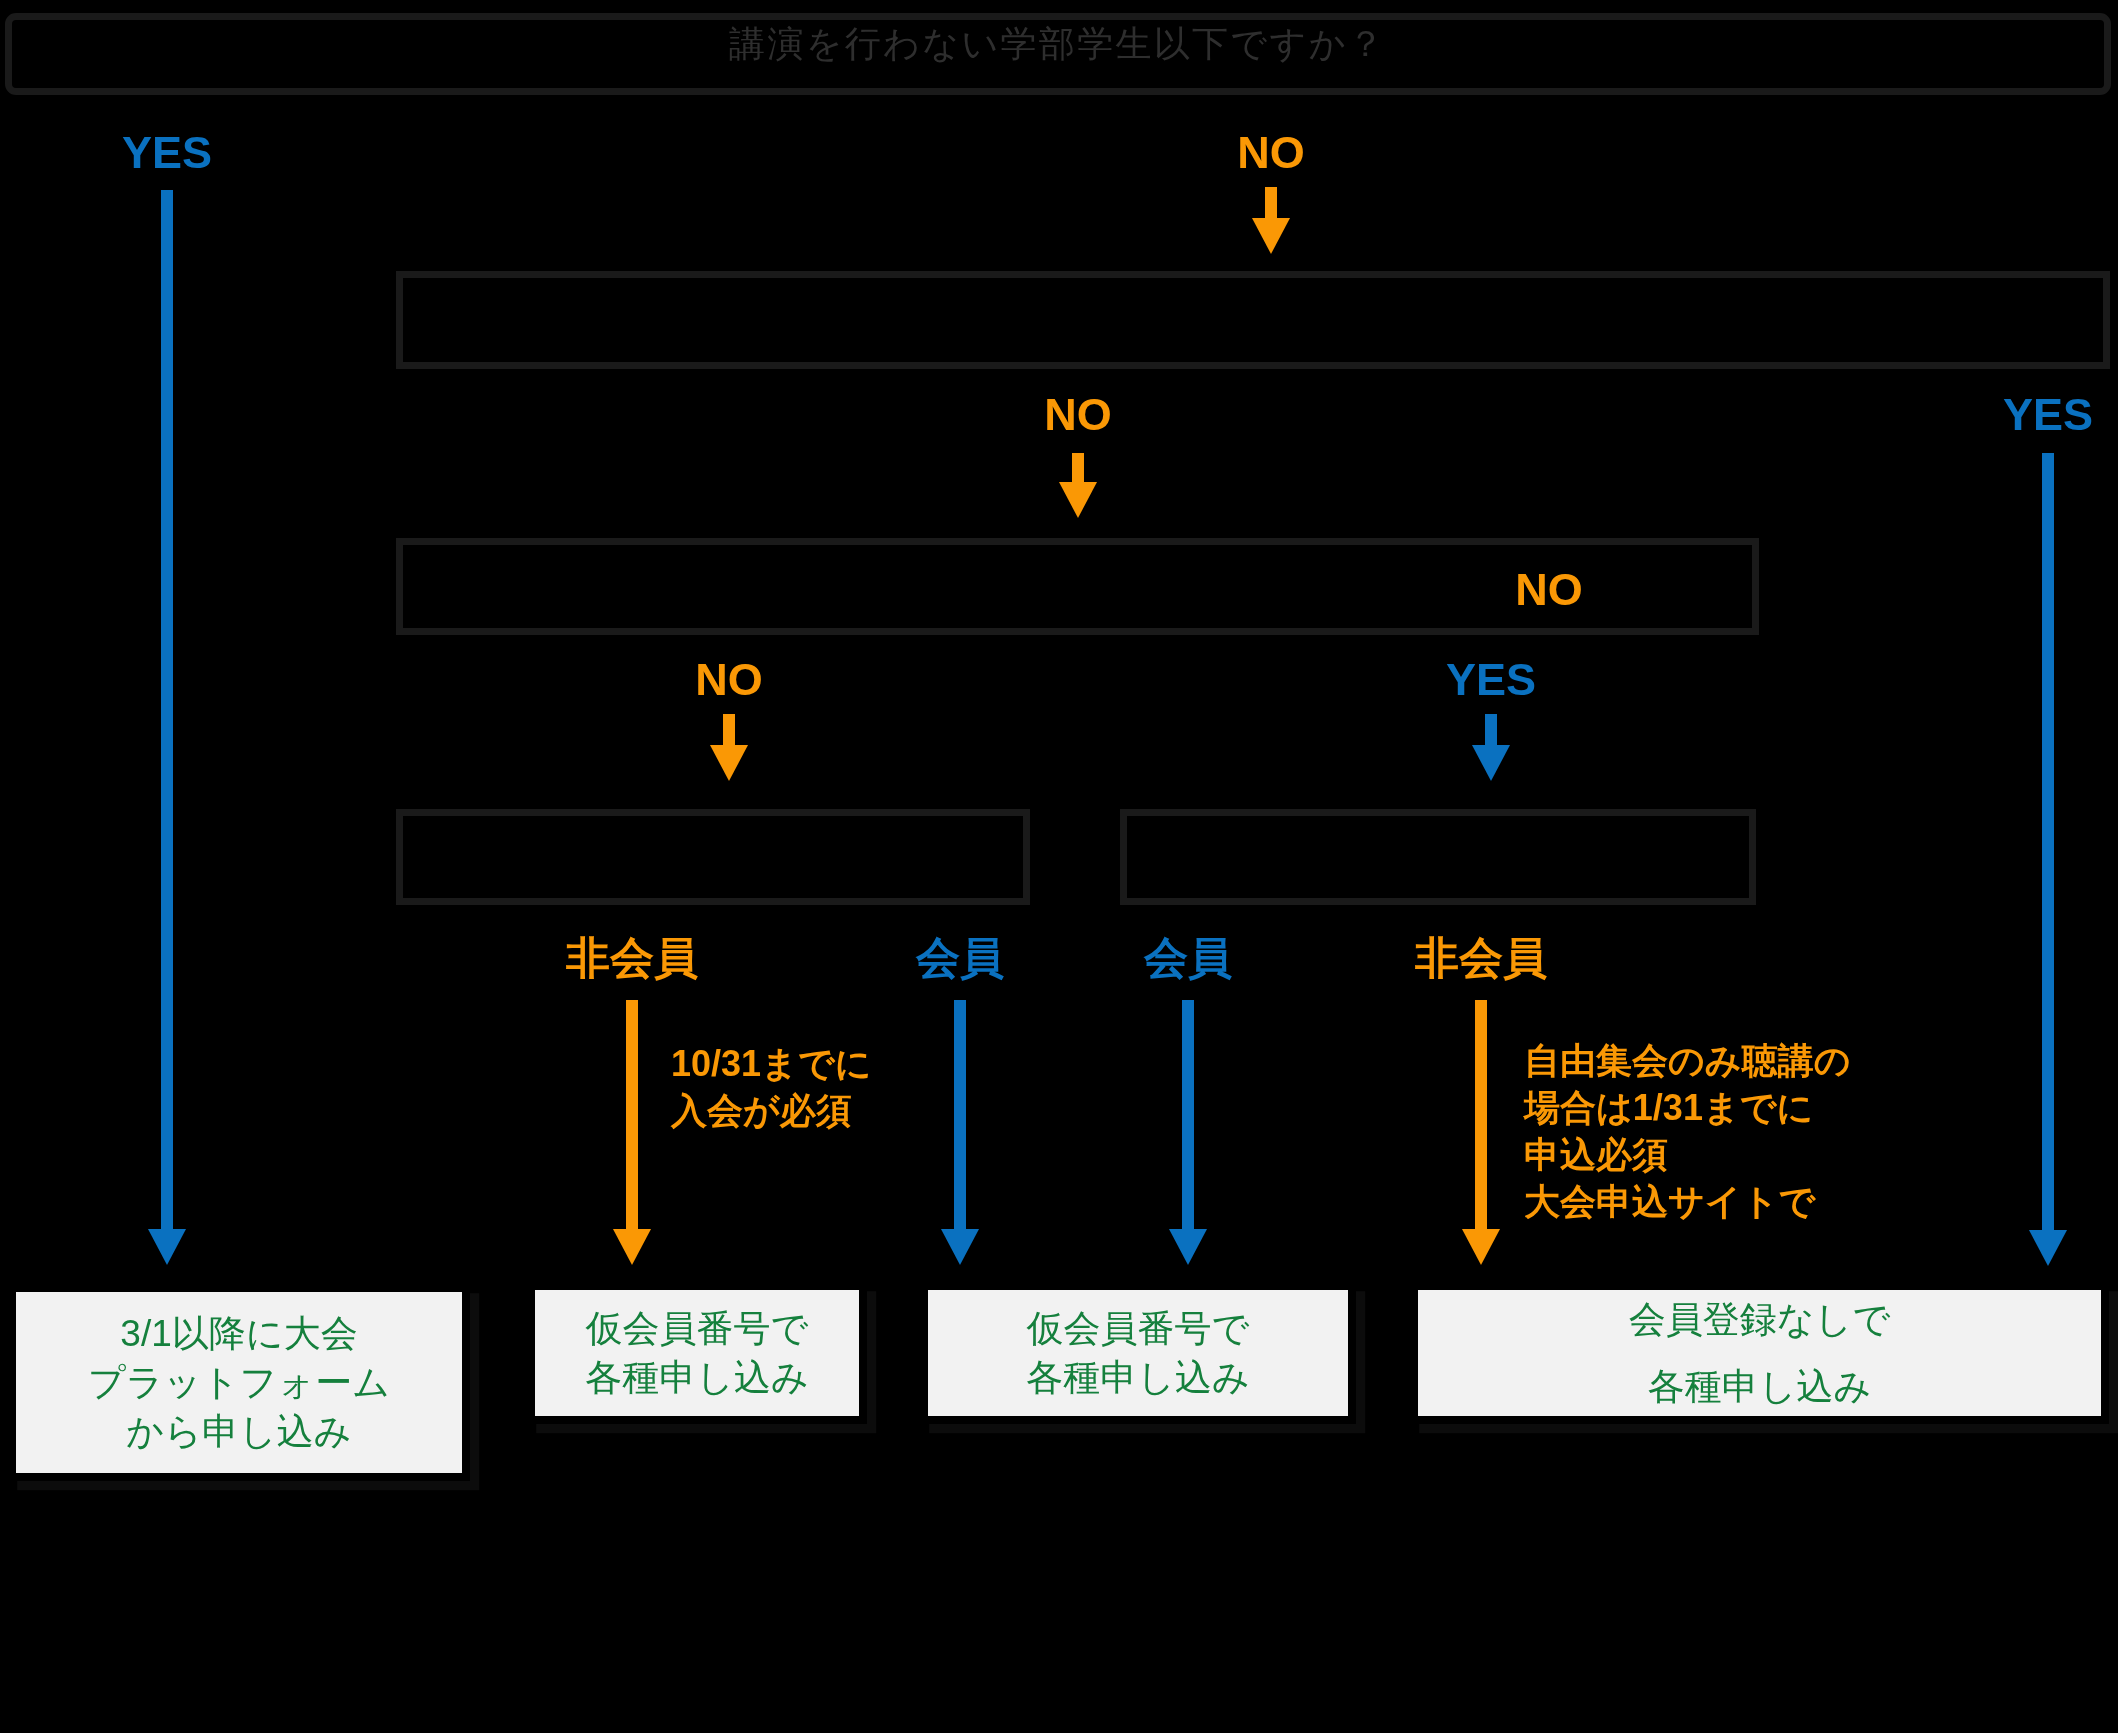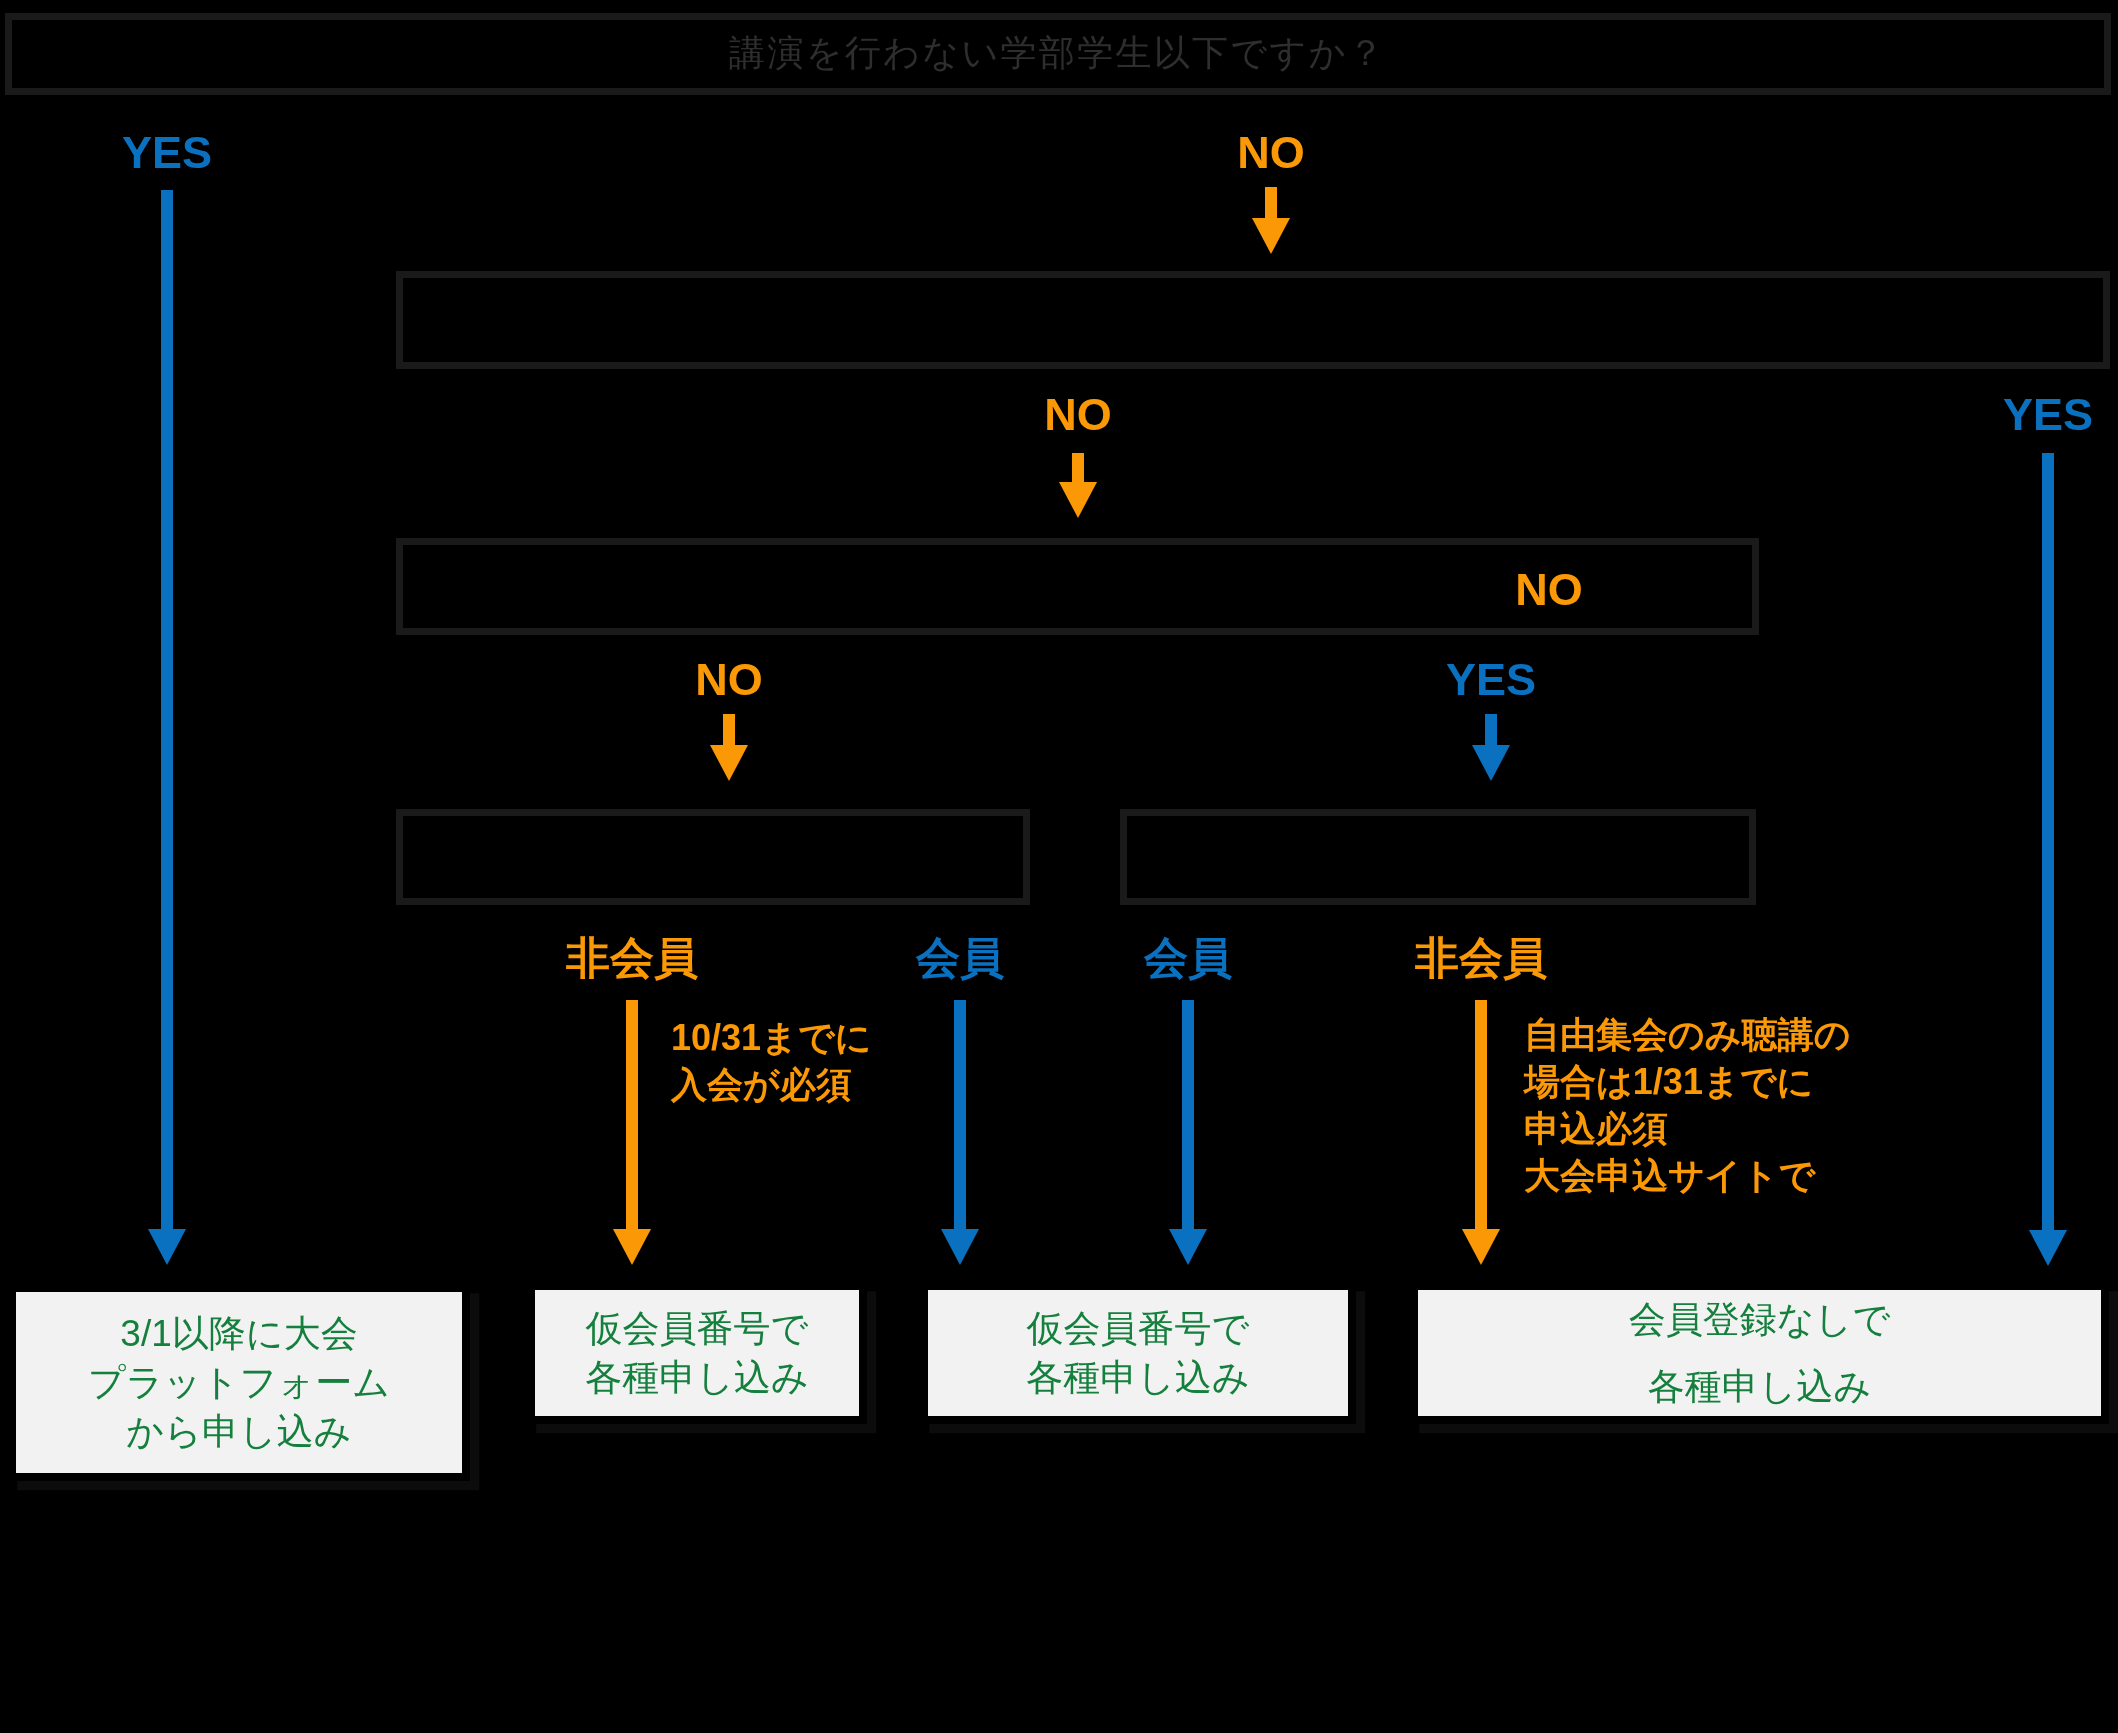--- a/index.html
+++ b/index.html
@@ -1,38 +1,38 @@
 <!DOCTYPE html>
 <html style="font-size:9.2px"><head>
 <meta charset="utf-8">
 <style>
   html,body{margin:0;padding:0;background:#000;}
   *{box-sizing:border-box;}
   .canvas{position:relative;width:2119px;height:1733px;background:#000;overflow:hidden;
           font-family:"Liberation Sans", sans-serif;}
   
   .qbox{position:absolute;background:#000;border:7px solid #1a1a1a;}
-  .title-box{display:flex;align-items:center;justify-content:center;}
+  .title-box{display:flex;justify-content:center;border-radius:11px;}
   .title-text{color:#2e2e2e;font-size:36px;letter-spacing:2.3px;font-weight:500;}
   
   .lbl{position:absolute;transform:translateX(-50%);font-weight:bold;font-size:45px;
        white-space:nowrap;line-height:1;}
   .mlbl{position:absolute;transform:translateX(-50%);font-weight:bold;font-size:44px;
         white-space:nowrap;line-height:1;}
   .blue{color:#0A71C0;text-align:center;}
   .orange{color:#FA9805;}
   
   .arrow{position:absolute;width:0;}
   .arrow .stem{position:absolute;left:0;transform:translateX(-50%);top:0;width:12px;background:var(--c);}
   .arrow .head{position:absolute;left:0;transform:translateX(-50%);width:0;height:0;
                border-left:19px solid transparent;border-right:19px solid transparent;
                border-top:36px solid var(--c);}
   
   .note{position:absolute;color:#FA9805;font-weight:bold;font-size:36px;line-height:47px;
-        white-space:nowrap;}
+        white-space:nowrap;margin-top:26px;}
   
   .rbox{position:absolute;background:#F2F2F2;border:8px solid #000;
         display:flex;flex-direction:column;align-items:center;justify-content:center;
         color:#15803d;font-size:37px;line-height:49px;text-align:center;
         box-shadow:9.2px 9.2px 0 #0c0c0c;}
 </style>
 </head>
 <body>
 
 <div class="canvas">

